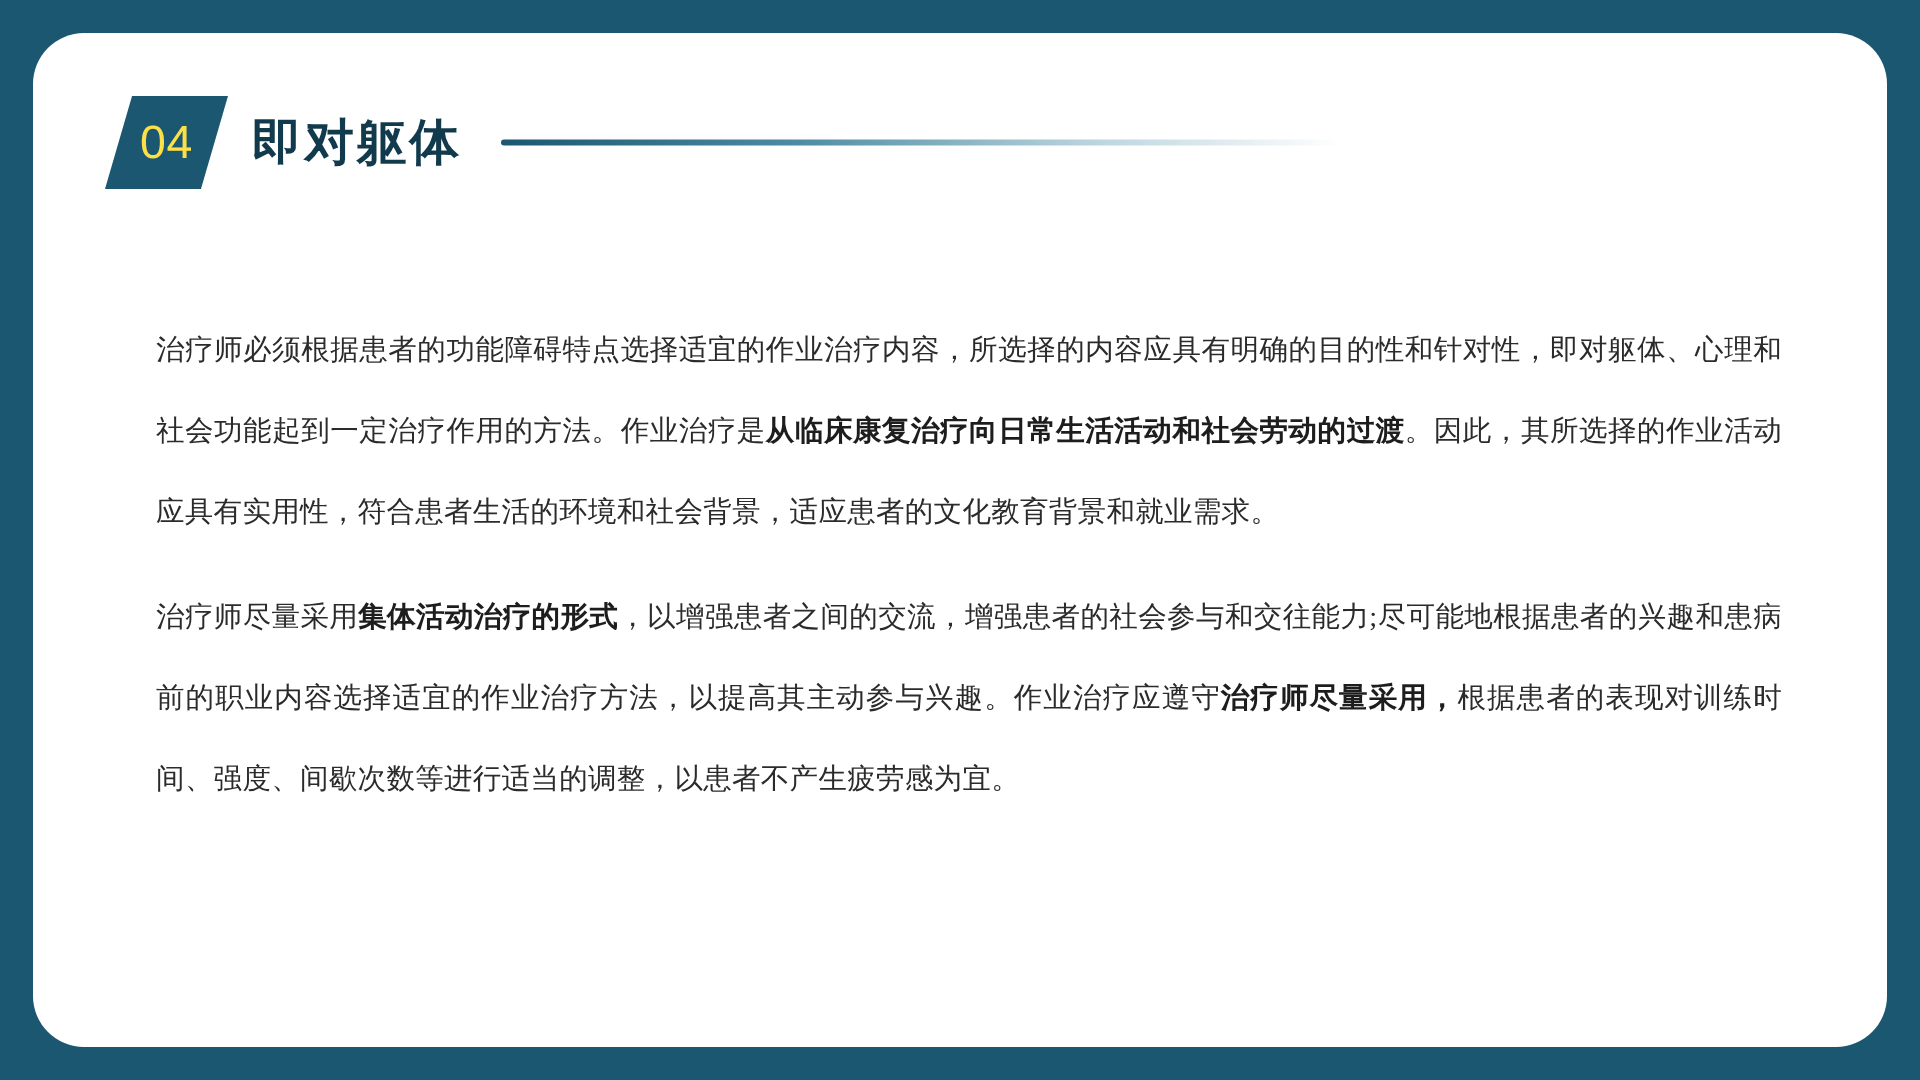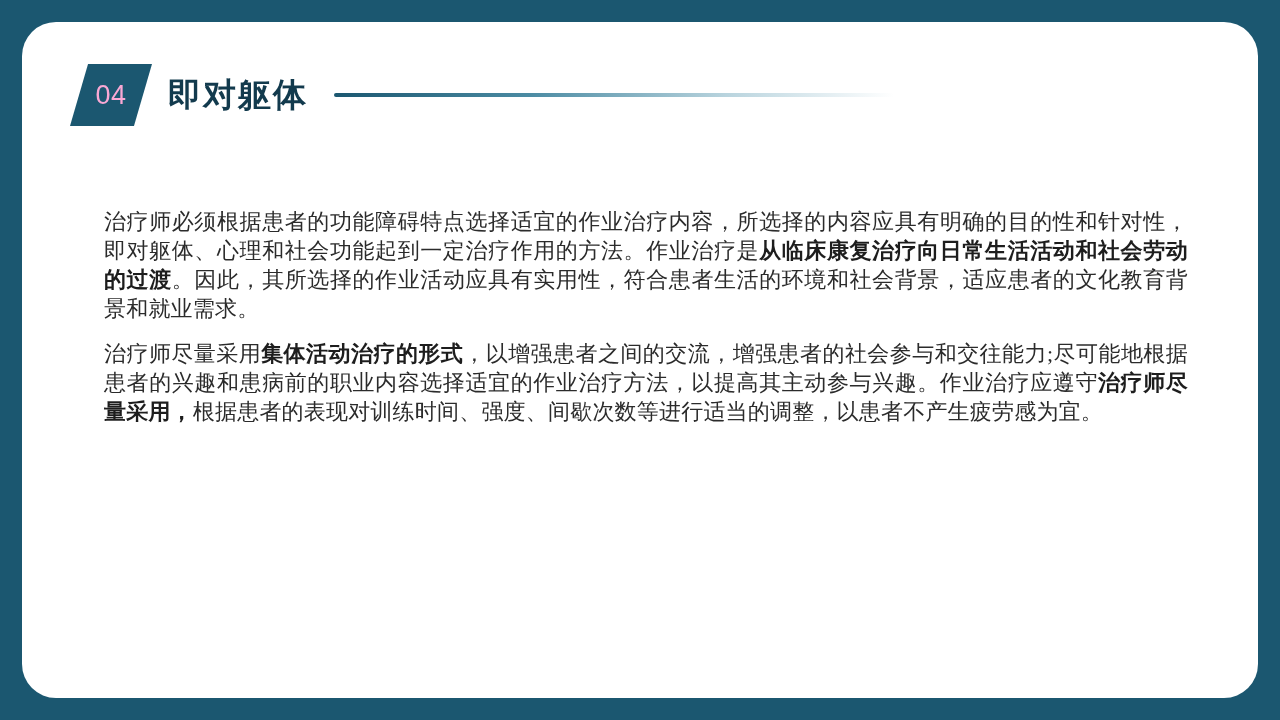--- a/index.html
+++ b/index.html
@@ -44,22 +44,22 @@
     width: 82px;
     height: 62px;
     background: #1b5770;
     -webkit-clip-path: polygon(22% 0%, 100% 0%, 78% 100%, 0% 100%);
     clip-path: polygon(22% 0%, 100% 0%, 78% 100%, 0% 100%);
     display: flex;
     align-items: center;
     justify-content: center;
   }
   .hex-num {
-    color: #f9a8d4;
-    font-size: 27px;
+    color: #fde047;
+    font-size: 31px;
     font-family: "Liberation Sans", sans-serif;
     letter-spacing: 0.5px;
   }
   .section-title {
     margin-left: 16px;
     font-size: 33px;
     color: #123a4d;
     font-weight: bold;
     letter-spacing: 2px;
     white-space: nowrap;
@@ -72,22 +72,22 @@
     border-radius: 2px;
   }
   
   .content {
     position: absolute;
     left: 82px;
     right: 70px;
     top: 185px;
   }
   .para {
-    font-size: 22px;
-    line-height: 29px;
+    font-size: 19px;
+    line-height: 54px;
     color: #2b2b2b;
     text-align: justify;
     text-justify: inter-ideograph;
     margin: 0 0 16px 0;
     letter-spacing: 0.2px;
   }
   .para b {
     font-weight: bold;
     color: #1d1d1d;
   }

